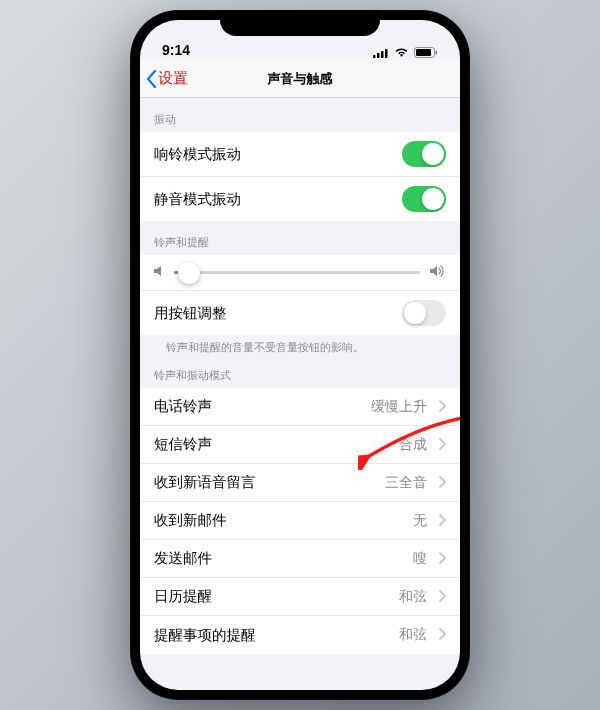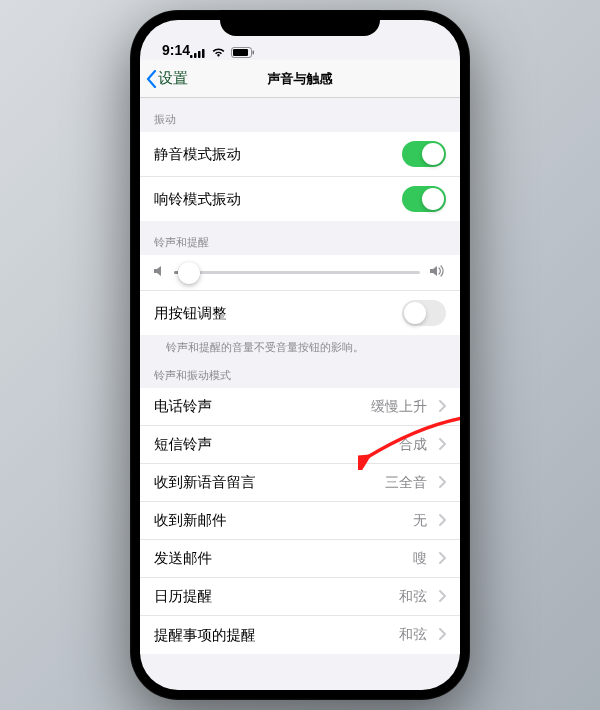--- a/index.html
+++ b/index.html
@@ -28,36 +28,36 @@
   }
   .notch {
     position: absolute; top: 0; left: 50%; transform: translateX(-50%);
     width: 160px; height: 26px;
     background: #000;
     border-bottom-left-radius: 16px;
     border-bottom-right-radius: 16px;
     z-index: 100;
   }
   .status-bar {
-    height: 40px; display: flex; align-items: flex-end; justify-content: flex-start;
+    height: 40px; display: flex; align-items: flex-end; justify-content: space-between;
     padding: 0 22px 2px;
     font-size: 14px; font-weight: 600;
   }
   .status-right { display: flex; align-items: center; gap: 5px; }
   .signal-icon, .wifi-icon, .battery-icon { display: inline-flex; }
 
   .navbar {
     position: relative; height: 38px;
     border-bottom: 0.5px solid rgba(0,0,0,0.15);
     background: #f8f8f8;
     display: flex; align-items: center; justify-content: center;
   }
   .back {
     position: absolute; left: 6px; top: 0; bottom: 0;
-    display: flex; align-items: center; color: #14532d; font-size: 15px;
+    display: flex; align-items: center; color: #b91c1c; font-size: 15px;
   }
   .back svg { margin-right: 1px; }
   .title { font-size: 13px; font-weight: 600; }
 
   .content { flex: 1; overflow: hidden; font-size: 14px; }
 
   .section-header {
     padding: 14px 14px 5px;
     font-size: 11px; color: #8a8a8e;
   }
@@ -162,27 +162,27 @@
         <span>设置</span>
       </div>
       <div class="title">声音与触感</div>
     </div>
 
     <div class="content">
 
       <div class="section-header">振动</div>
       <div class="cell-group">
         <div class="cell">
-          <span class="cell-label">静音模式振动</span>
+          <span class="cell-label">响铃模式振动</span>
           <div class="switch on">
               <div class="knob"></div>
             </div>
         </div>
         <div class="cell">
-          <span class="cell-label">响铃模式振动</span>
+          <span class="cell-label">静音模式振动</span>
           <div class="switch on">
               <div class="knob"></div>
             </div>
         </div>
       </div>
 
       <div class="section-header">铃声和提醒</div>
       <div class="cell-group">
         <div class="slider-cell">
           <span class="vol-icon">

